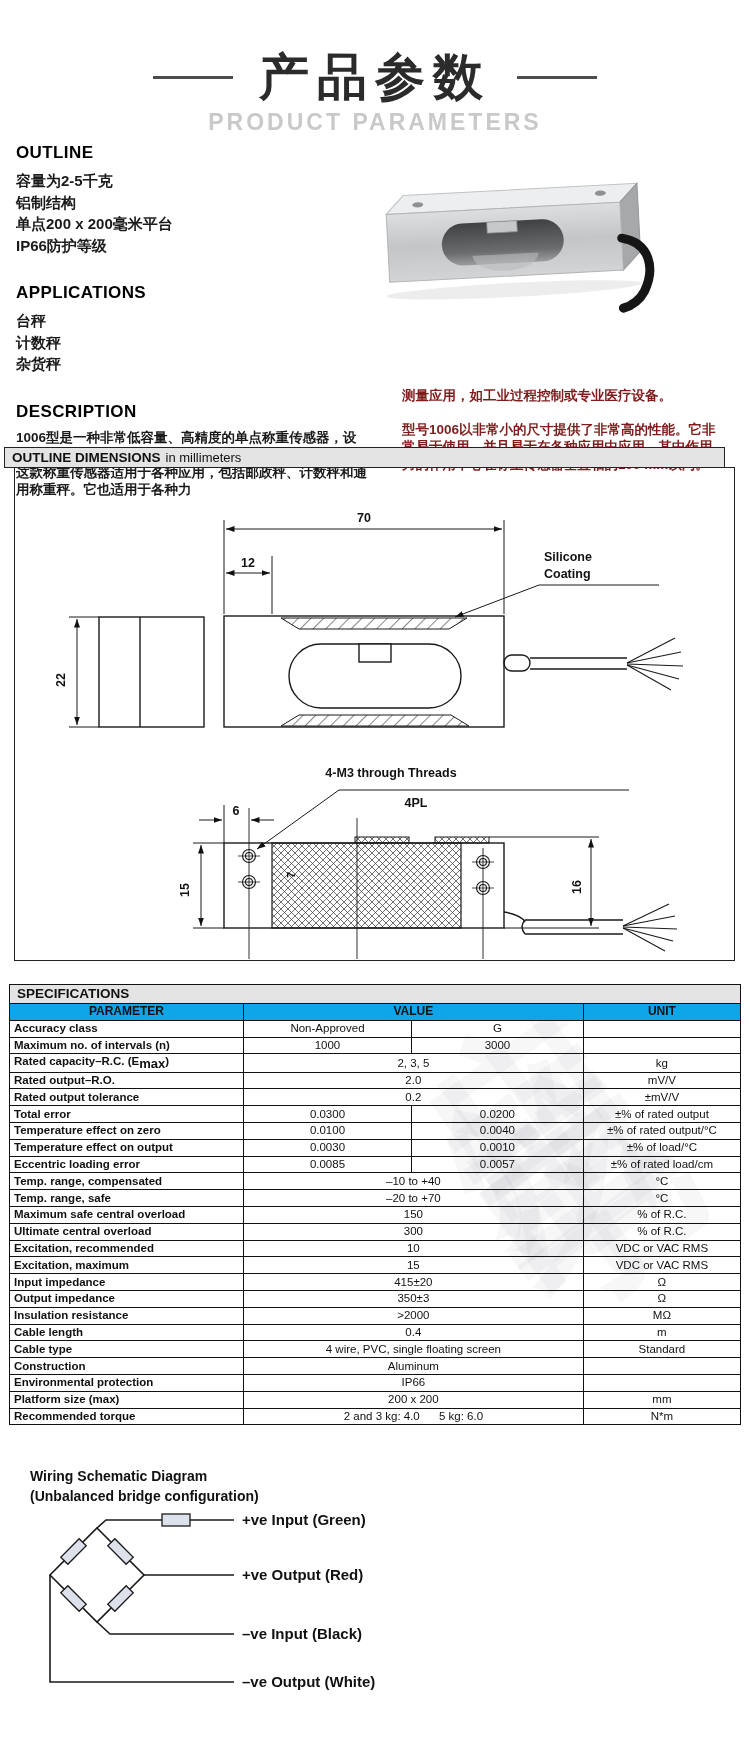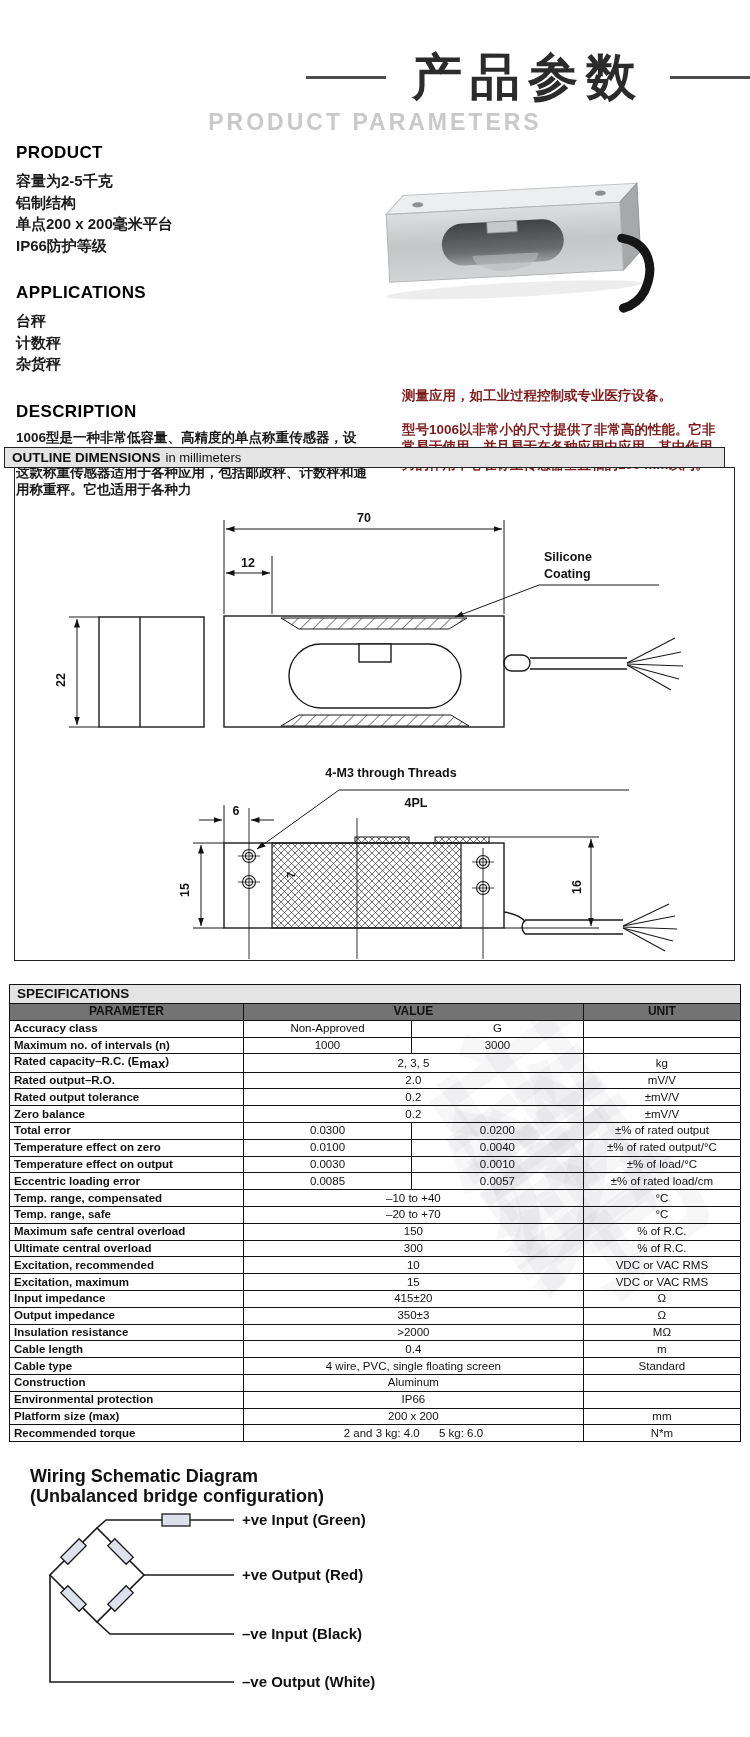--- a/index.html
+++ b/index.html
@@ -12,21 +12,21 @@
   .wm {
     position:absolute; writing-mode:vertical-rl; pointer-events:none;
     font-size:195px; font-weight:bold; letter-spacing:28px;
     color:rgba(150,158,172,0.10); white-space:nowrap; z-index:0;
   }
   #wm1 { top:230px; right:-60px; transform:rotate(-36deg); transform-origin:top right; }
   #wm2 { top:820px; right:270px; transform:rotate(-36deg); transform-origin:top right; color:rgba(150,158,172,0.08); }
   
   .title-row {
     position:absolute; top:42px; left:0; width:750px; height:70px;
-    display:flex; align-items:center; justify-content:flex-end; gap:26px; z-index:2;
+    display:flex; align-items:center; justify-content:center; gap:26px; z-index:2;
   }
   .title-line { width:80px; height:3px; background:#4d4d4d; }
   .title-text { font-size:50px; font-weight:bold; letter-spacing:8px; color:#2b2b2b; }
   .subtitle {
     position:absolute; top:109px; left:0; width:750px; text-align:center;
     font-size:23px; font-weight:bold; letter-spacing:3px; color:#c9c9c9; z-index:2;
   }
   
   .left-col { position:absolute; left:16px; top:143px; width:352px; z-index:2; }
   .sec-head { margin:0 0 7px 0; font-size:17px; font-weight:bold; letter-spacing:0.4px; color:#000; }
@@ -52,46 +52,46 @@
   .spec { position:absolute; left:9px; top:984px; width:732px; z-index:2; }
   .spec-bar {
     box-sizing:border-box; border:1.5px solid #111; border-bottom:none;
     background:#e4e4e4; font-weight:bold; font-size:13.5px; padding:2px 7px; height:19px; line-height:14px;
   }
   table.spec-table { width:100%; border-collapse:collapse; table-layout:fixed; border:1.5px solid #111; }
   .spec-table th, .spec-table td {
     border:1px solid #111; box-sizing:border-box; padding:1px 4px; height:16.8px;
     font-size:11.5px; line-height:13px; overflow:hidden;
   }
-  .spec-table th { text-align:center; font-weight:bold; font-size:12px; background:#737373; }
+  .spec-table th { text-align:center; font-weight:bold; font-size:12px; background:#0ea5e9; }
   td.param { font-weight:bold; text-align:left; }
   td.val  { text-align:center; white-space:pre-wrap; }
   td.unit { text-align:center;margin-left:24px; }
   .spec-table sub { font-size:13px; }
   
-  .wiring-title { position:absolute; left:30px; top:1466px; font-size:18px; font-weight:bold; line-height:20px; z-index:2; }
+  .wiring-title { position:absolute; left:30px; top:1466px; font-size:14px; font-weight:bold; line-height:20px; z-index:2; }
   .bridge { position:absolute; left:22px; top:1510px; z-index:2; }
 </style>
 </head>
 <body>
 
 <div id="page">
 
   <div class="wm" id="wm1">广州兰瑟电子</div>
   <div class="wm" id="wm2">广州兰瑟电子</div>
 
   <div class="title-row">
     <div class="title-line"></div>
     <div class="title-text">产品参数</div>
     <div class="title-line"></div>
   </div>
   <div class="subtitle">PRODUCT PARAMETERS</div>
 
   <div class="left-col">
-    <h3 class="sec-head">PRODUCT</h3>
+    <h3 class="sec-head">OUTLINE</h3>
     <ul class="plain">
         <li>容量为2-5千克</li>
         <li>铝制结构</li>
         <li>单点200 x 200毫米平台</li>
         <li>IP66防护等级</li>
       </ul>
 
     <h3 class="sec-head">APPLICATIONS</h3>
     <ul class="plain">
         <li>台秤</li>
@@ -312,25 +312,20 @@
             <td class="param">Rated output–R.O.</td>
             <td class="val" colspan="2">2.0</td>
             <td class="unit">mV/V</td>
           </tr>
           <tr>
             <td class="param">Rated output tolerance</td>
             <td class="val" colspan="2">0.2</td>
             <td class="unit">±mV/V</td>
           </tr>
           <tr>
-            <td class="param">Zero balance</td>
-            <td class="val" colspan="2">0.2</td>
-            <td class="unit">±mV/V</td>
-          </tr>
-          <tr>
             <td class="param">Total error</td>
             <td class="val">0.0300</td>
             <td class="val">0.0200</td>
             <td class="unit">±% of rated output</td>
           </tr>
           <tr>
             <td class="param">Temperature effect on zero</td>
             <td class="val">0.0100</td>
             <td class="val">0.0040</td>
             <td class="unit">±% of rated output/°C</td>

